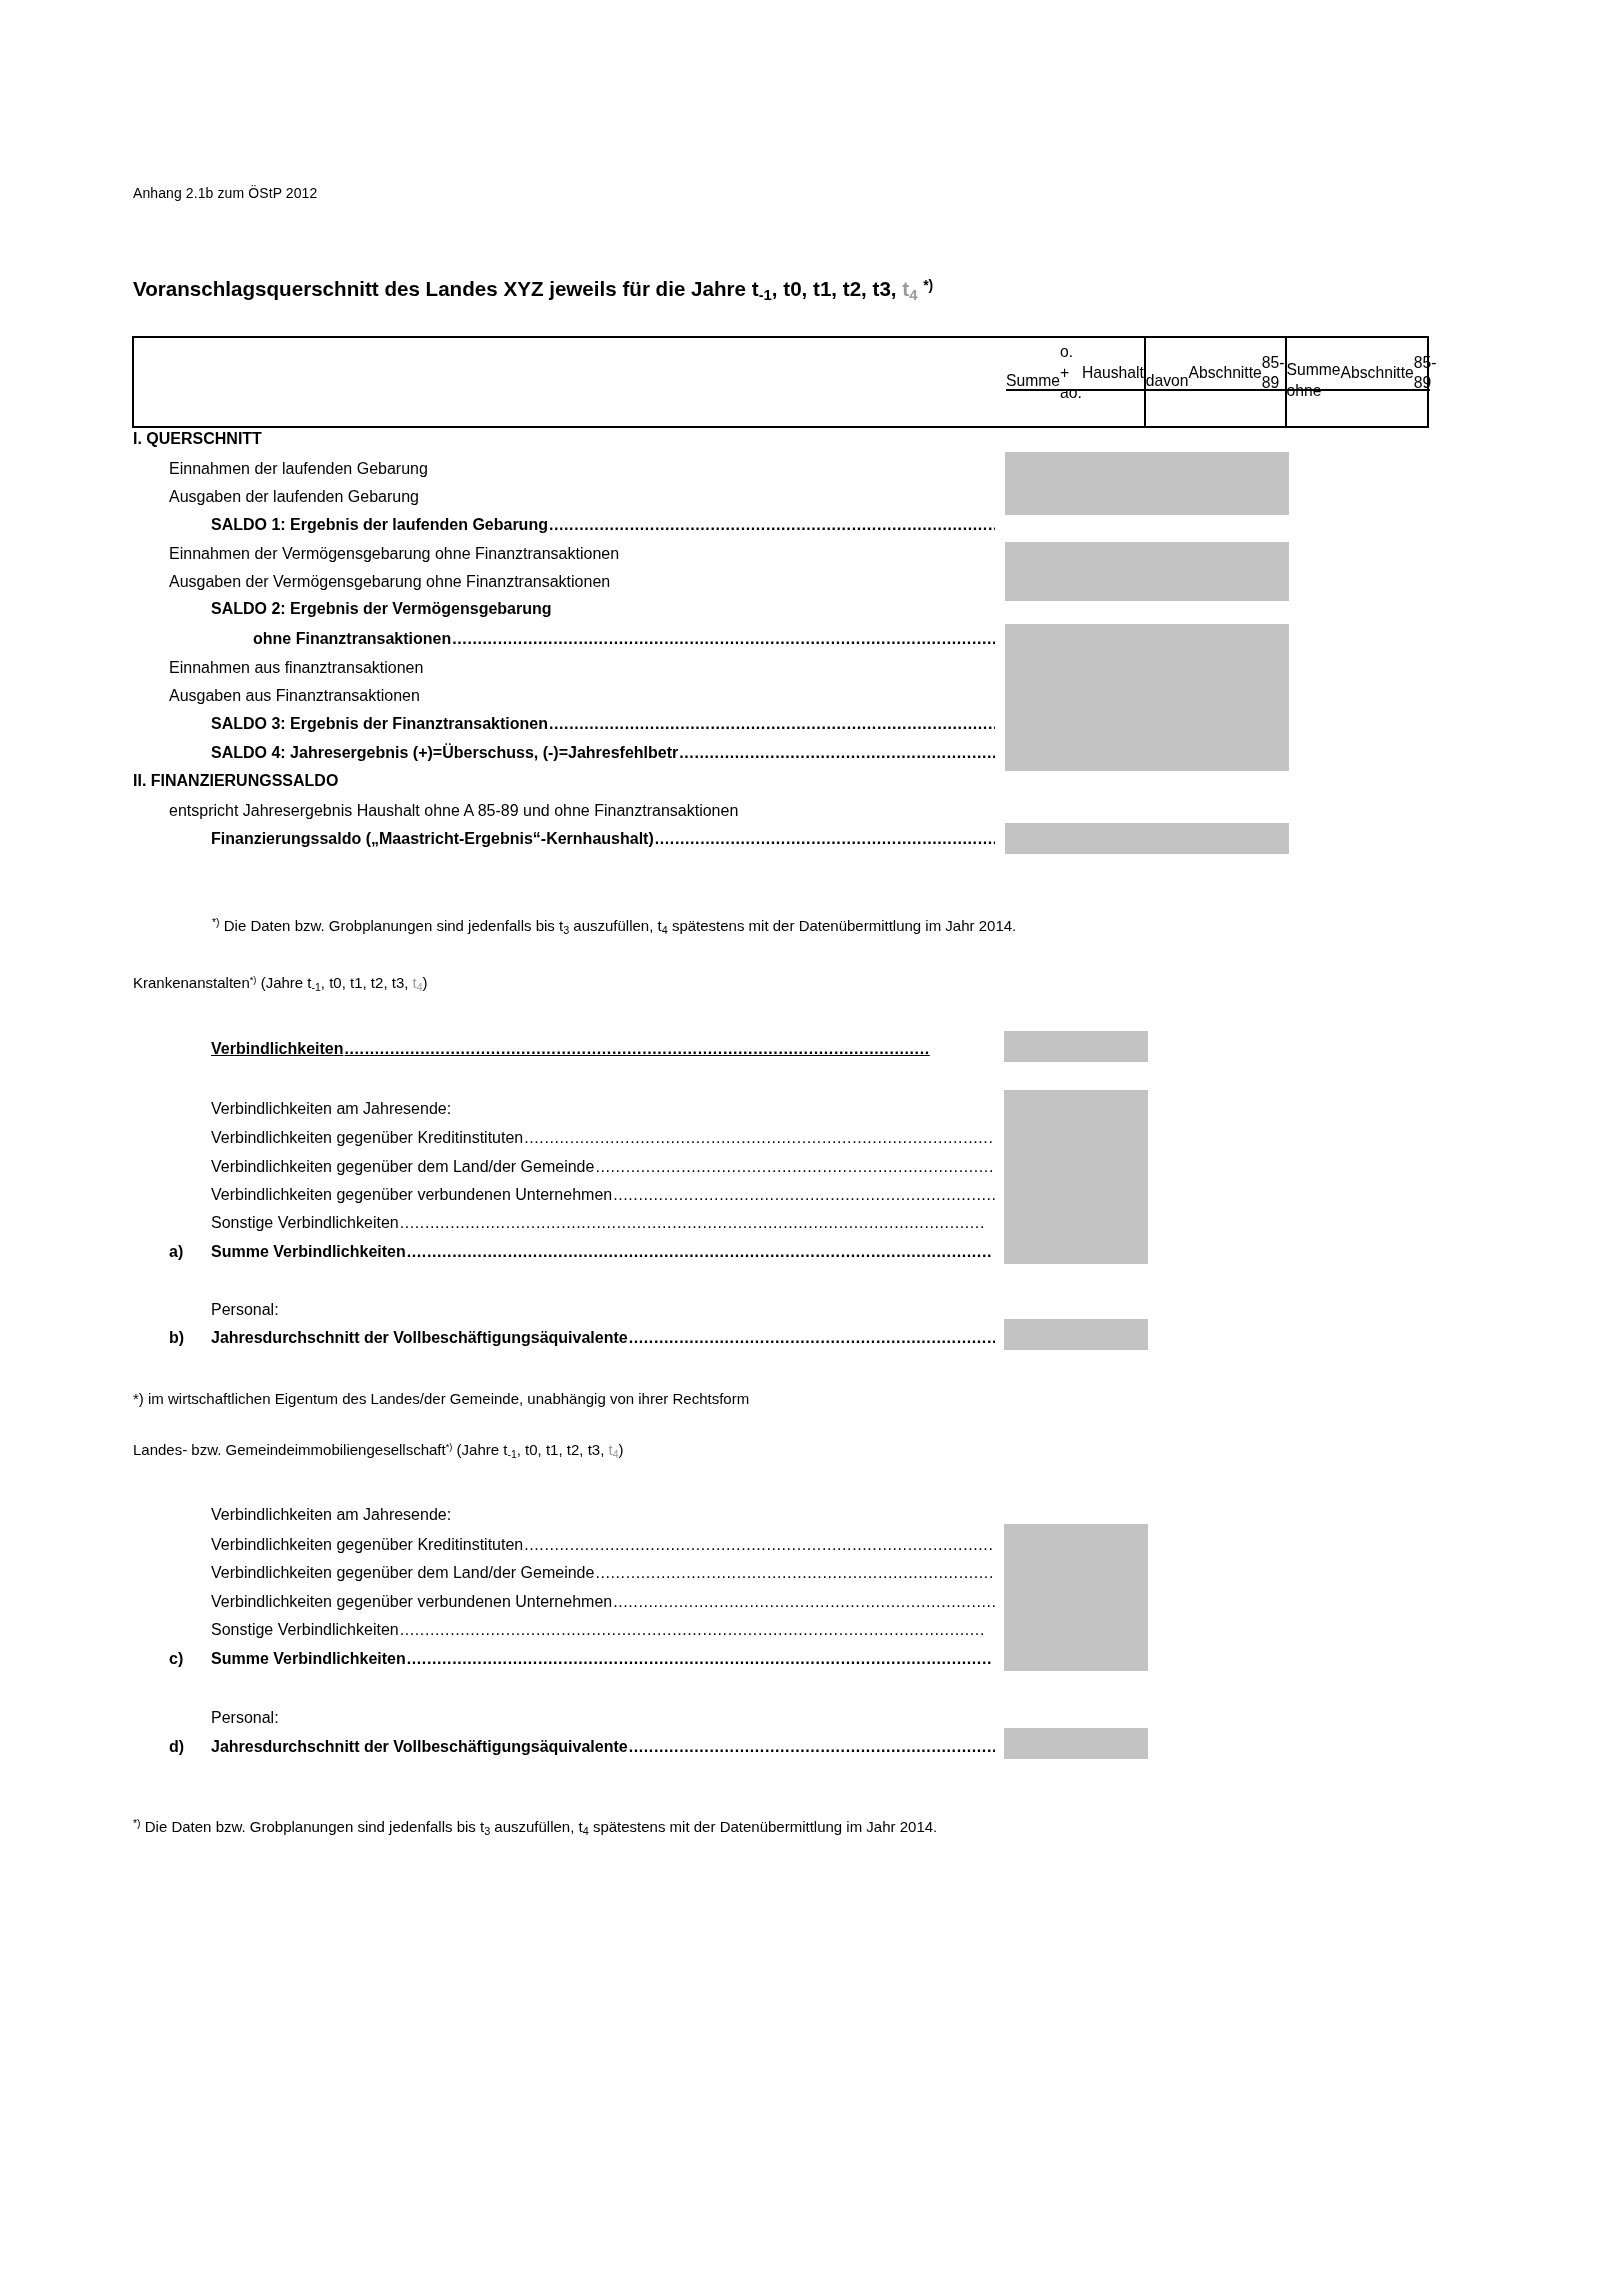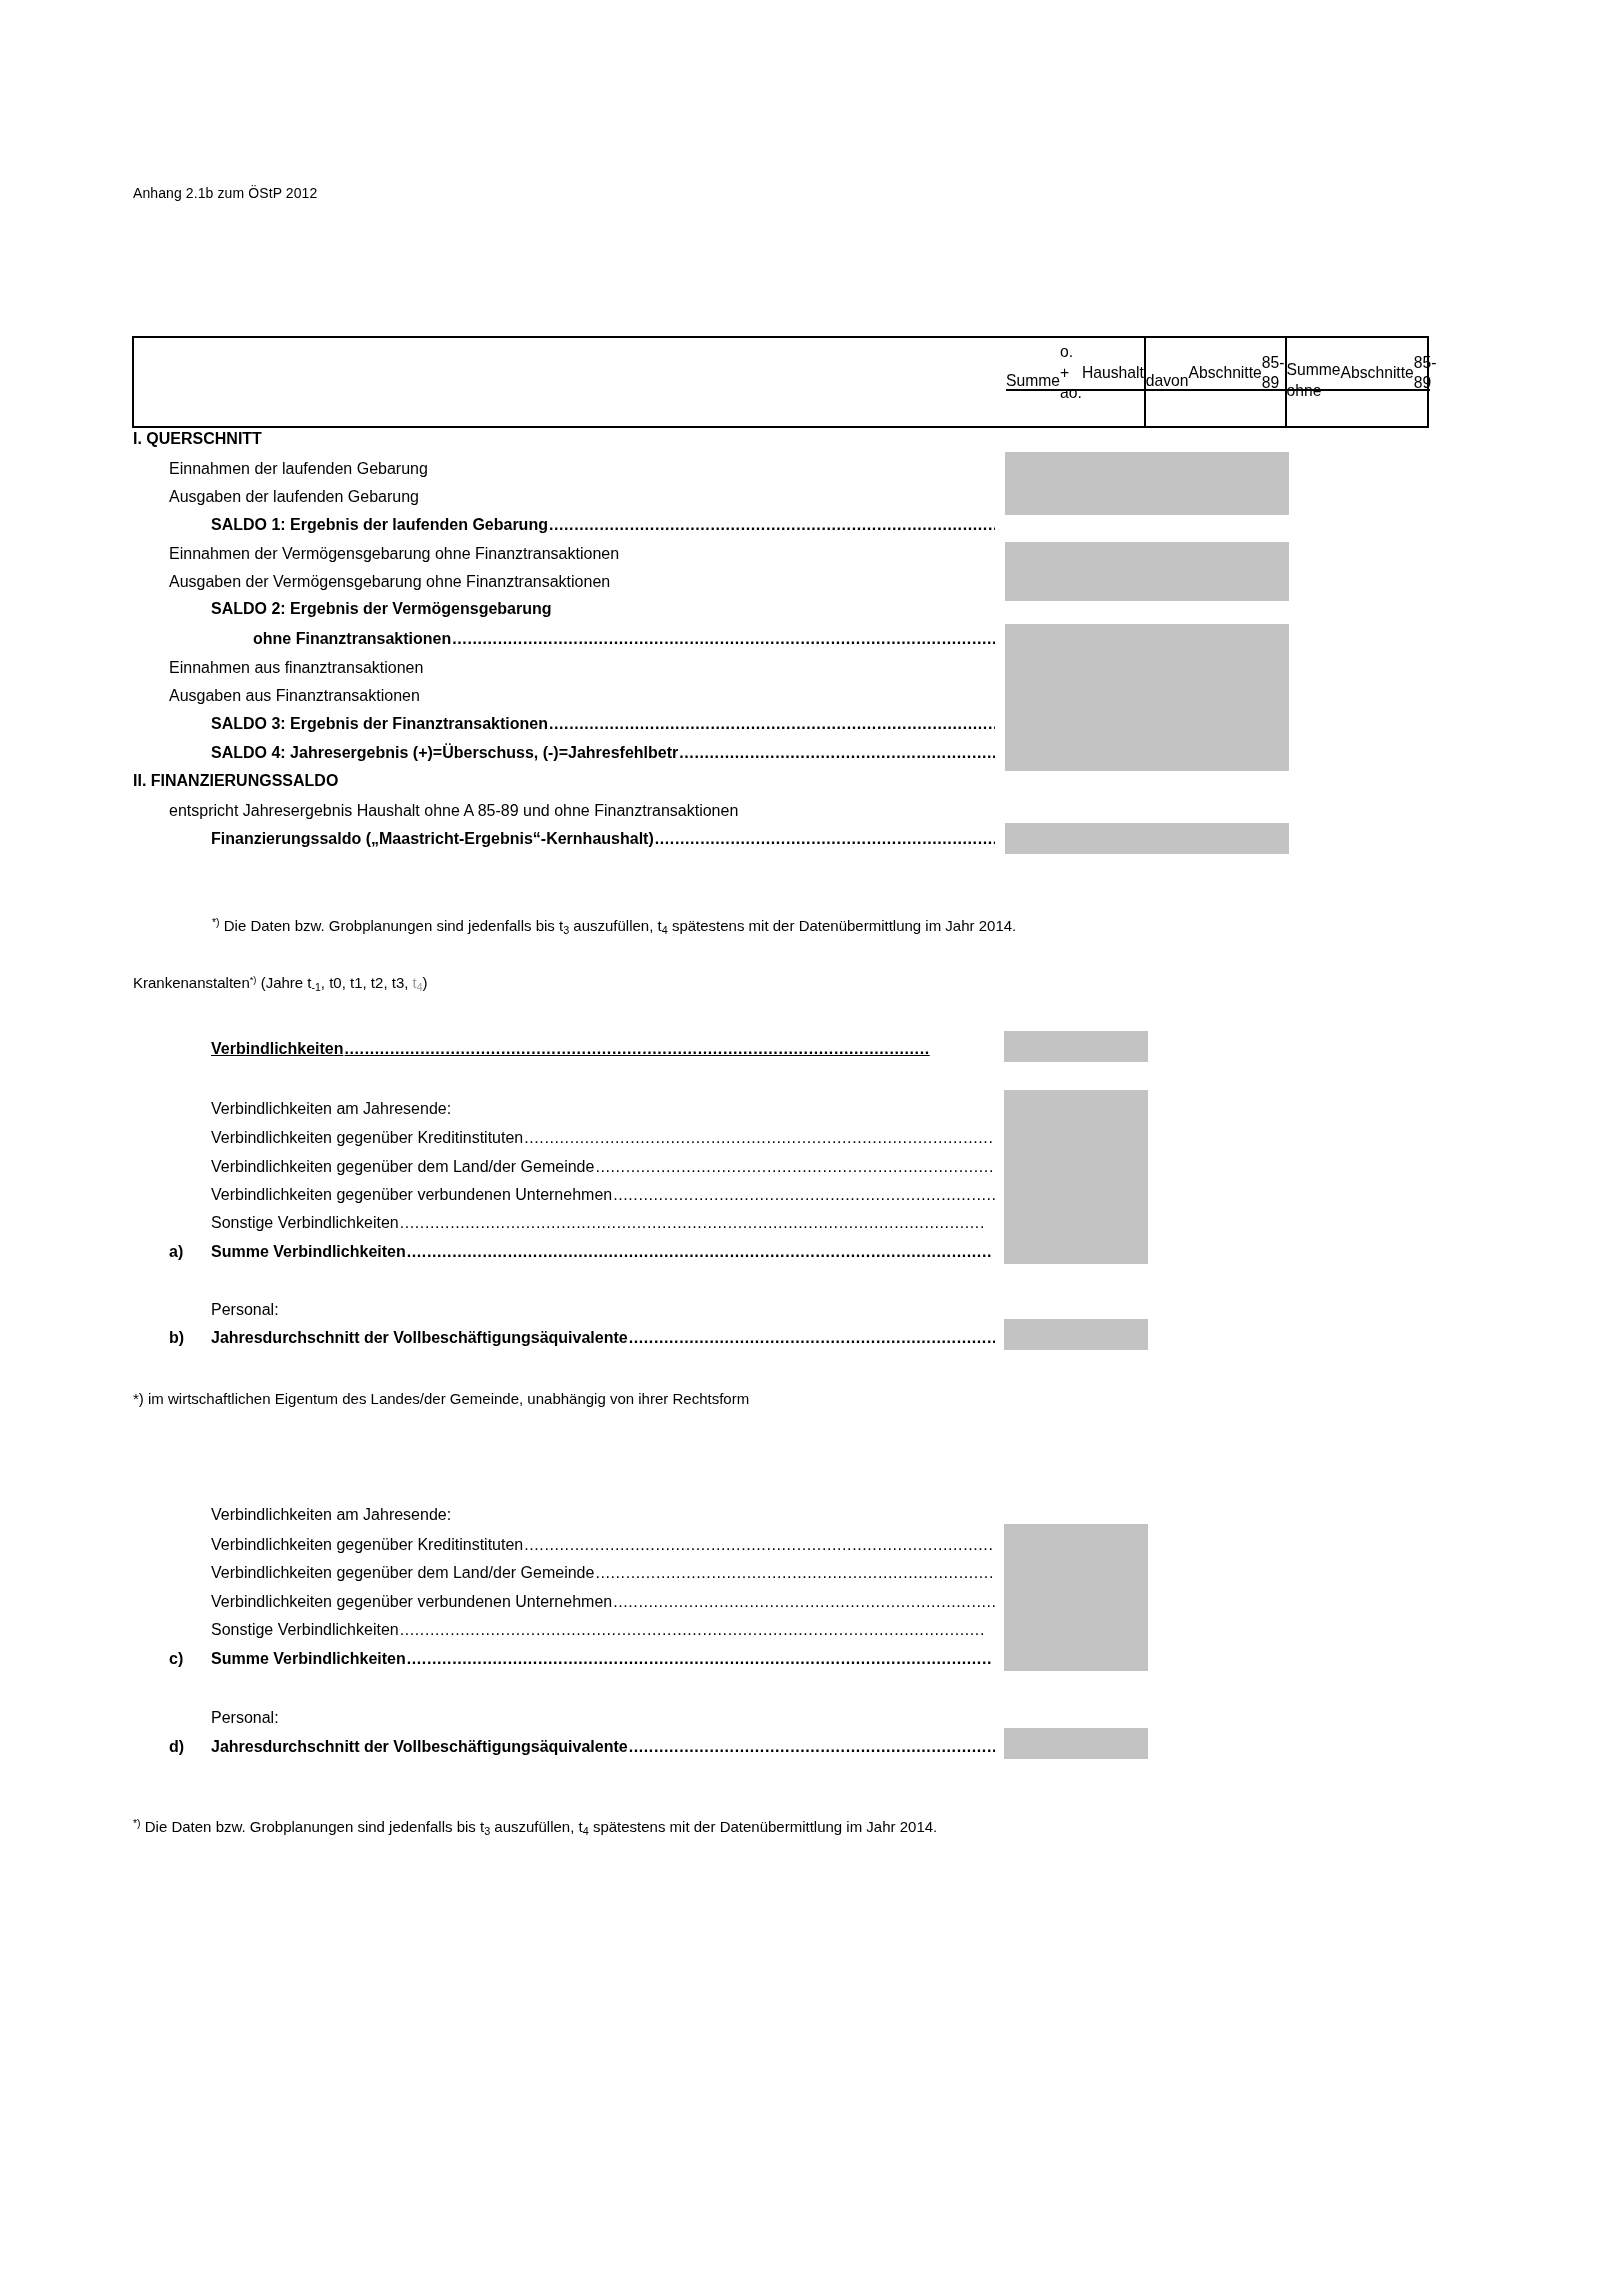--- a/index.html
+++ b/index.html
@@ -132,20 +132,25 @@
     white-space: nowrap;
   }
 </style>
 </head>
 <body>
 
 <div class="page">
 
   <div class="abs doc-ref">Anhang 2.1b zum ÖStP 2012</div>
 
+  <div class="abs doc-title">
+    <span>Voranschlagsquerschnitt des Landes XYZ jeweils für die Jahre t</span><span style="font-size:0.72em; vertical-align:-0.28em;">-1</span><span>, t0, t1, t2, t3,</span>
+    <span class="gray-t">t<span style="font-size:0.72em; vertical-align:-0.28em;">4</span></span>
+    <span style="font-size:0.68em; vertical-align:0.45em;">*)</span>
+  </div>
 
   <div class="qtable">
     <div class="qt-cols">
       <div class="qt-colhead">
         <span class="topline">Summe</span>
         <span>o. + ao.</span>
         <span>Haushalt</span>
       </div>
       <div class="qt-colhead">
         <span class="topline">davon</span>
@@ -249,20 +254,24 @@
 
   <div class="row" style="left:211px; top:1302px;">Personal:</div>
   <div class="marker" style="left:169px; top:1329px;">b)</div>
   <div class="leader-row b" style="left:211px; top:1329px; width:784px;">
     <span class="lbl">Jahresdurchschnitt der Vollbeschäftigungsäquivalente</span>
     <span class="dots">....................................................................................................................</span>
   </div>
 
   <div class="note" style="left:133px; top:1390px;">*) im wirtschaftlichen Eigentum des Landes/der Gemeinde, unabhängig von ihrer Rechtsform</div>
 
+  <div class="sect-head" style="left:133px; top:1441px;">
+    <span>Landes- bzw. Gemeindeimmobiliengesellschaft</span><span style="font-size:0.62em; vertical-align:0.55em;">*)</span><span> (Jahre t</span><span style="font-size:0.70em; vertical-align:-0.28em;">-1</span><span>, t0, t1, t2, t3,</span>
+    <span class="gray-t">t<span style="font-size:0.70em; vertical-align:-0.28em;">4</span></span><span>)</span>
+  </div>
 
   <div class="gbox" style="left:1004px; top:1524px; width:144px; height:147px;"></div>
   <div class="gbox" style="left:1004px; top:1728px; width:144px; height:31px;"></div>
 
   <div class="row" style="left:211px; top:1507px;">Verbindlichkeiten am Jahresende:</div>
 
   <div class="leader-row" style="left:211px; top:1536px; width:784px;">
     <span class="lbl">Verbindlichkeiten gegenüber Kreditinstituten</span>
     <span class="dots">....................................................................................................................</span>
   </div>

